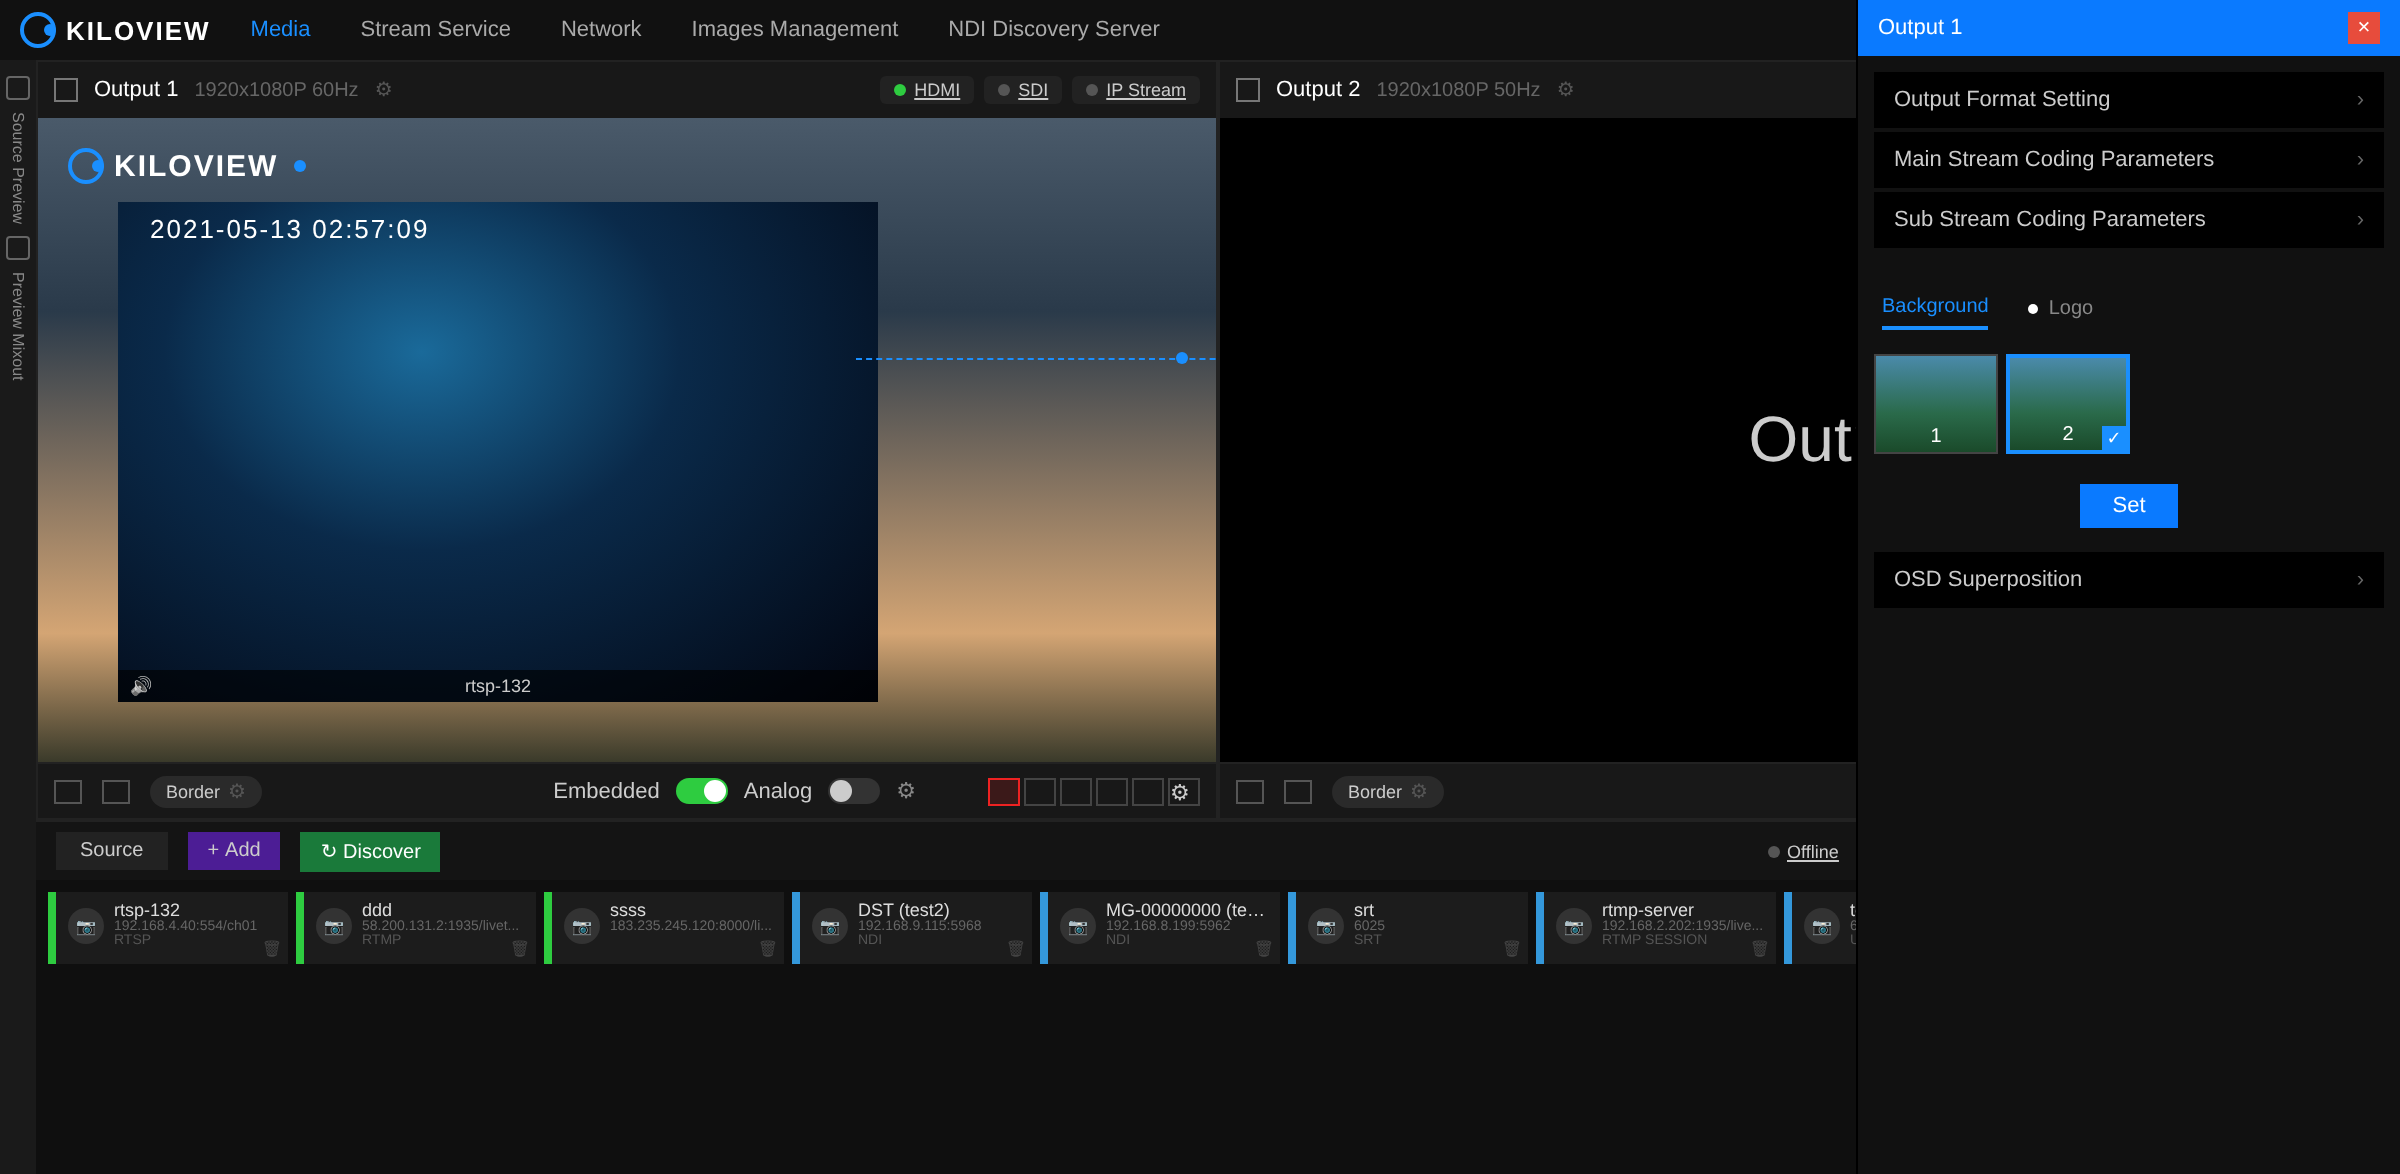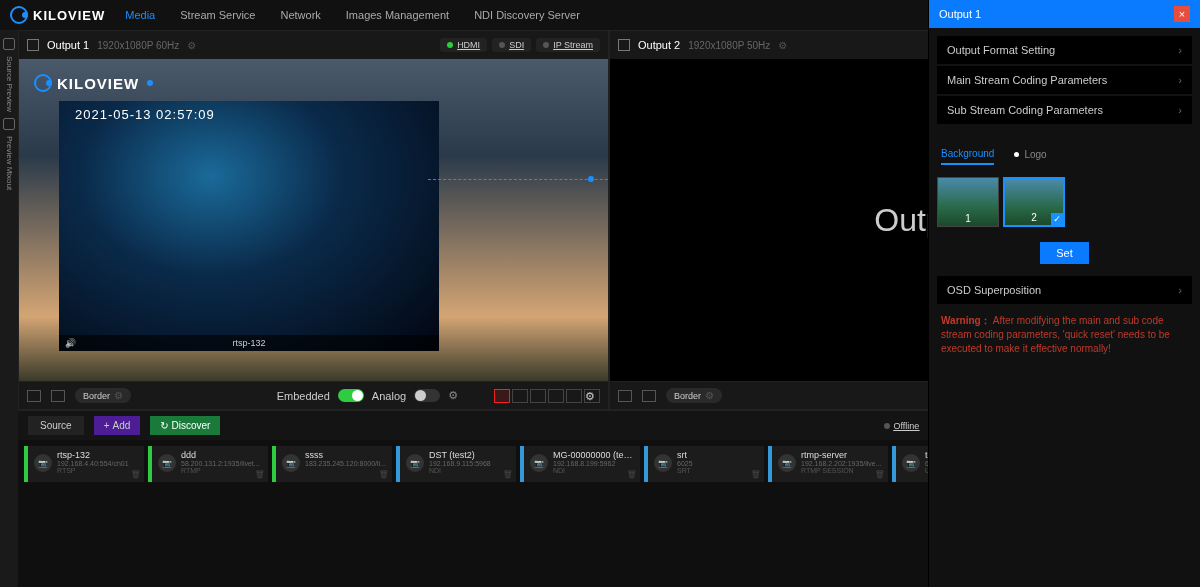--- a/index.html
+++ b/index.html
@@ -461,18 +461,14 @@
         </div>
     </div>
 
     <button class="set-btn">Set</button>
 
     <div class="rp-row">
         <span>OSD Superposition</span>
         <span class="chev">›</span>
       </div>
 
-    <div class="warning">
-      <b>Warning：</b>
-      <span>After modifying the main and sub code stream coding parameters, 'quick reset' needs to be executed to make it effective normally!</span>
-    </div>
   </div>
 </div>
 
 </body></html>

